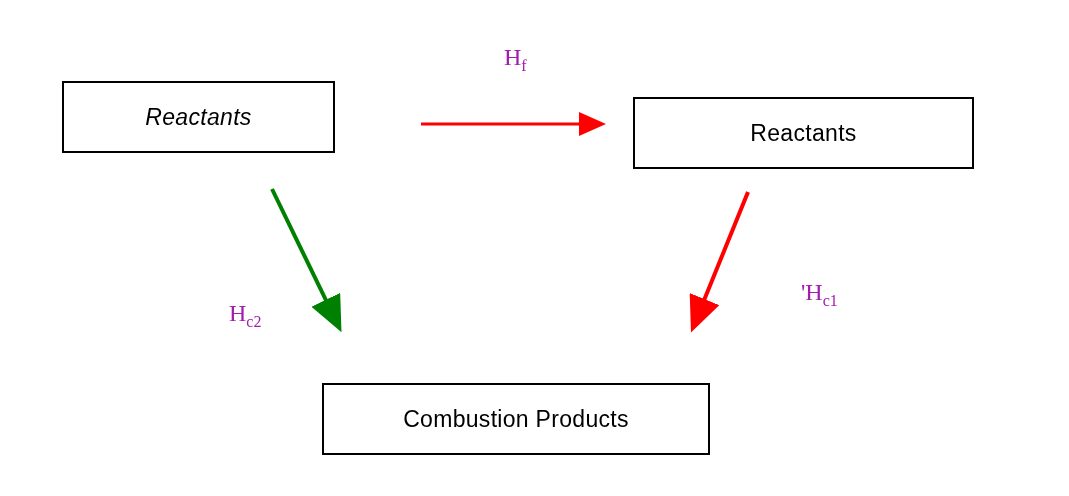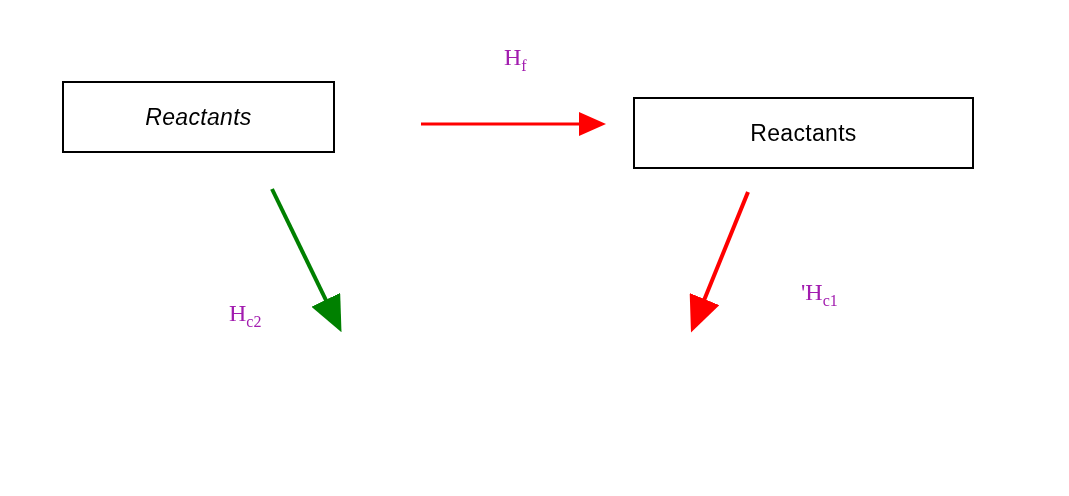--- a/index.html
+++ b/index.html
@@ -78,20 +78,23 @@
   </svg>
 
   <div class="node-box box-reactants">
     <span>Reactants</span>
   </div>
 
   <div class="node-box box-products">
     <span>Reactants</span>
   </div>
 
+  <div class="node-box box-combustion">
+    <span>Combustion Products</span>
+  </div>
 
   <div class="arrow-label label-hf">
     <span>H</span><sub>f</sub>
   </div>
 
   <div class="arrow-label label-hc2">
     <span>H</span><sub>c2</sub>
   </div>
 
   <div class="arrow-label label-hc1">

